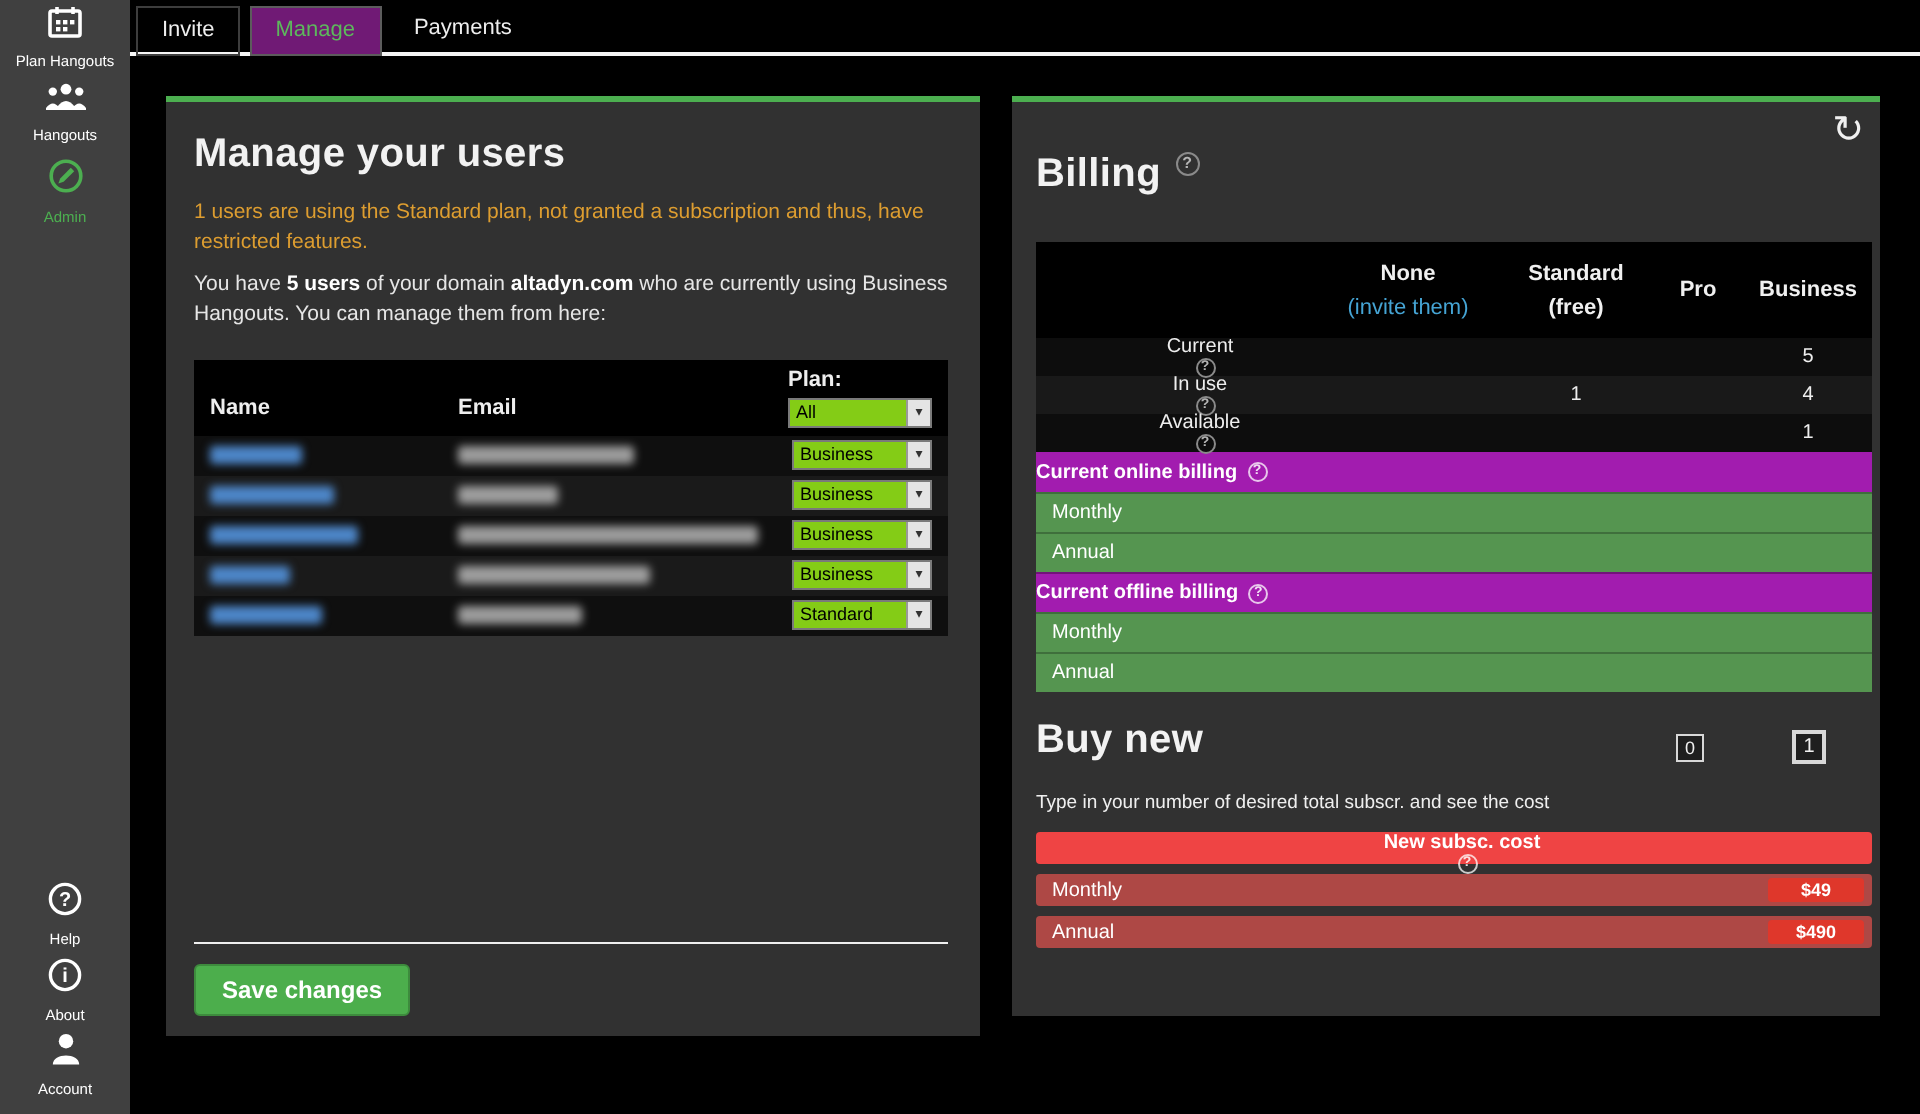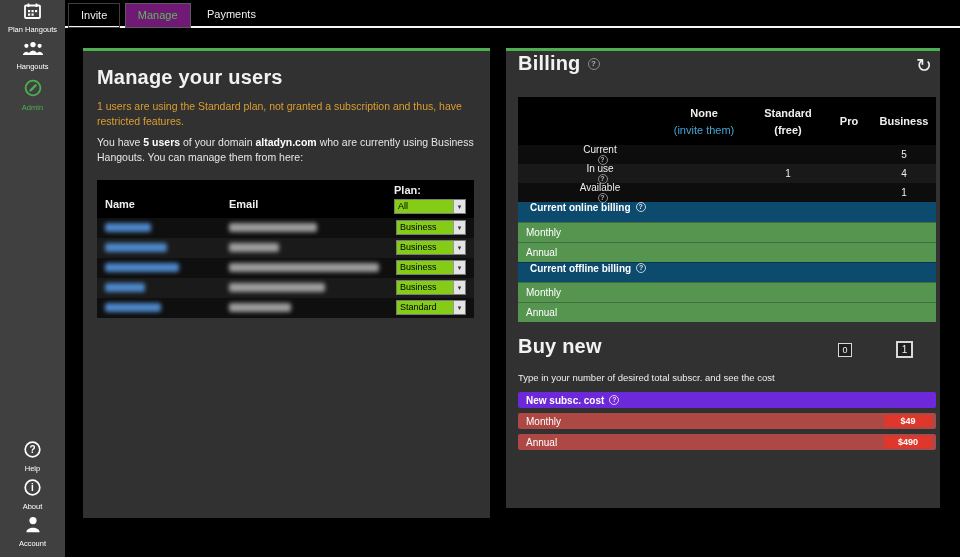--- a/index.html
+++ b/index.html
@@ -55,21 +55,21 @@
   .fs-arrow { width:12px; background:#e4e4e4; border-left:1px solid #999; font-size:7px; line-height:13px; text-align:center; color:#333; }
   .row-select { width:70px; }
 
   .panel-footer { position:absolute; left:14px; right:16px; bottom:10px; }
   .hline { border-top:1px solid #efefef; }
   .save-btn { margin-top:10px; background:#4cae4c; border:1px solid #3d8b3d; color:#fff; font-weight:bold;
               font-size:12px; padding:5px 13px; border-radius:3px; cursor:pointer; font-family:inherit; }
 
   
   .refresh { position:absolute; right:8px; top:5px; font-size:19px; color:#f0f0f0; cursor:pointer; line-height:1; }
-  .bill-head { margin-top:1px; display:flex; align-items:center; gap:7px; }
+  .bill-head { margin-top:25px; display:flex; gap:7px; }
   .help { display:inline-block; width:12px; height:12px; border:1px solid #8a8a8a; border-radius:50%;
           color:#b5b5b5; font-size:8px; line-height:10px; text-align:center; font-weight:bold; cursor:pointer; flex:none; }
   .help.sm { width:10px; height:10px; font-size:7px; line-height:8px; margin-left:5px; }
   .onlight { border-color:rgba(255,255,255,.75); color:rgba(255,255,255,.85); }
 
   .btable { margin-top:22px; }
   .bc { flex:none; text-align:center; }
   .bc-lab{width:140px} .bc-none{width:92px} .bc-std{width:76px} .bc-pro{width:46px} .bc-bus{width:64px}
   .bhead { display:flex; background:#000; padding:10px 0 9px; }
   .bcol-t { font-size:11px; font-weight:bold; color:#f0f0f0; }
@@ -77,36 +77,36 @@
   .bcol-s { font-size:11px; margin-top:5px; }
   .blue { color:#45a4d4; }
   .freeb { font-weight:bold; color:#f0f0f0; }
 
   .brow { display:flex; align-items:center; height:19px; font-size:10px; color:#eee; }
   .bbody .brow:nth-child(odd)  { background:#0d0d0d; }
   .bbody .brow:nth-child(even) { background:#191919; }
   .br-lab { text-align:left; padding-left:24px; display:flex; align-items:center;flex-direction:column; }
   .br-val { font-size:10px; }
 
-  .ghead { height:20px; background:#0c4a6e; display:flex; padding-left:12px;
+  .ghead { height:20px; background:#a21caf; display:flex; align-items:center; padding-left:0;
            font-size:10px; font-weight:bold; color:#fff; }
   .grow  { height:20px; background:#559550; display:flex; align-items:center; padding-left:8px;
            font-size:10px; color:#fff; border-top:1px solid rgba(0,0,0,.25); }
   .ghead2 { border-top:1px solid rgba(0,0,0,.3); }
 
   .buynew { position:relative; margin-top:13px; height:30px; }
   .qty { position:absolute; background:#1f1f1f; border:1px solid #d8d8d8; color:#f0f0f0; text-align:center;
          font-size:9px; font-family:inherit; padding:0; }
   .q0 { left:320px; top:8px; width:14px; height:14px; }
   .q1 { left:378px; top:6px; width:17px; height:17px; border-width:2px; font-size:10px; }
 
   .hint { margin-top:7px; font-size:9.5px; color:#efefef; }
 
-  .red-head { margin-top:9px; height:16px; background:#6d28d9; border-radius:2px; display:flex; align-items:center;
-              padding-left:8px; font-size:10px; font-weight:bold; color:#fff; }
+  .red-head { margin-top:9px; height:16px; background:#ef4444; border-radius:2px; display:flex; align-items:center;
+              padding-left:8px; font-size:10px; font-weight:bold; color:#fff;flex-direction:column; }
   .red-row  { margin-top:5px; height:16px; background:#ae4845; border-radius:2px; display:flex; align-items:center;
               padding-left:8px; font-size:10px; color:#fff; position:relative; }
   .badge { position:absolute; right:4px; top:2px; width:48px; height:12px; background:#df372b; border-radius:2px;
            font-size:9px; font-weight:bold; text-align:center; line-height:12px; color:#fff; }
 </style>
 </head>
 <body>
 
 <aside class="sidebar">
 
@@ -252,20 +252,24 @@
             <div class="blur-email"></div>
           </div>
         <div class="fake-select row-select">
           <span class="fs-label">Standard</span>
           <span class="fs-arrow">▾</span>
         </div>
       </div>
     </div>
   </div>
 
+  <div class="panel-footer">
+    <div class="hline"></div>
+    <button class="save-btn">Save changes</button>
+  </div>
 </section>
 
 <section class="panel right-panel">
   <span class="refresh">↻</span>
 
   <div class="bill-head">
     <h1>Billing</h1>
     <span class="help">?</span>
   </div>
 

